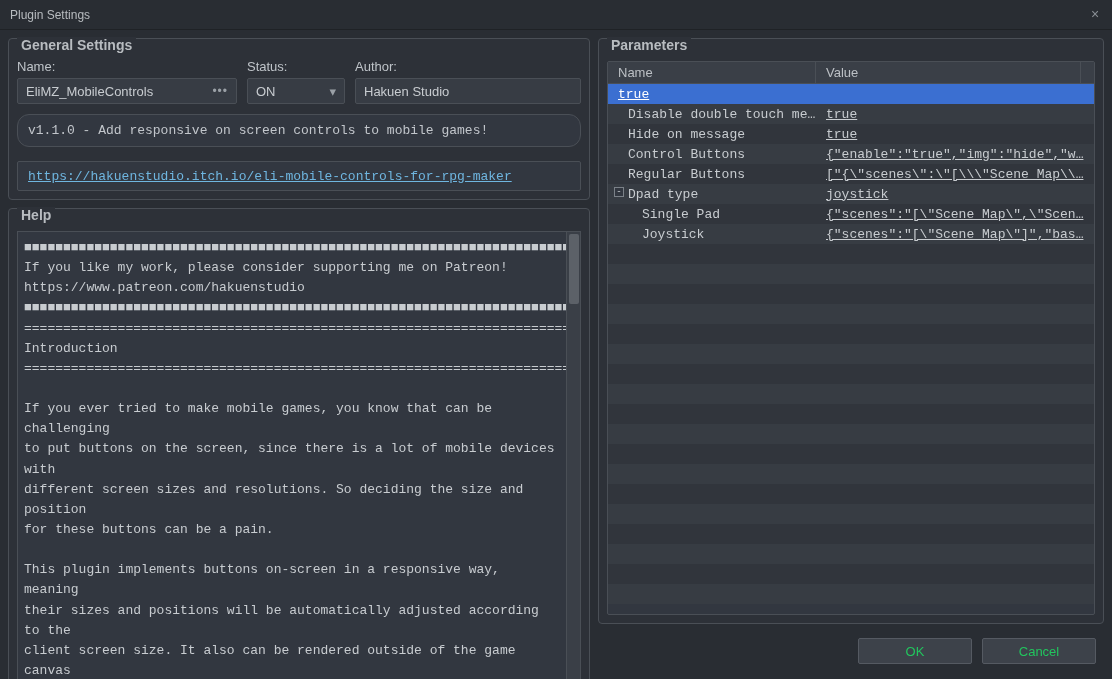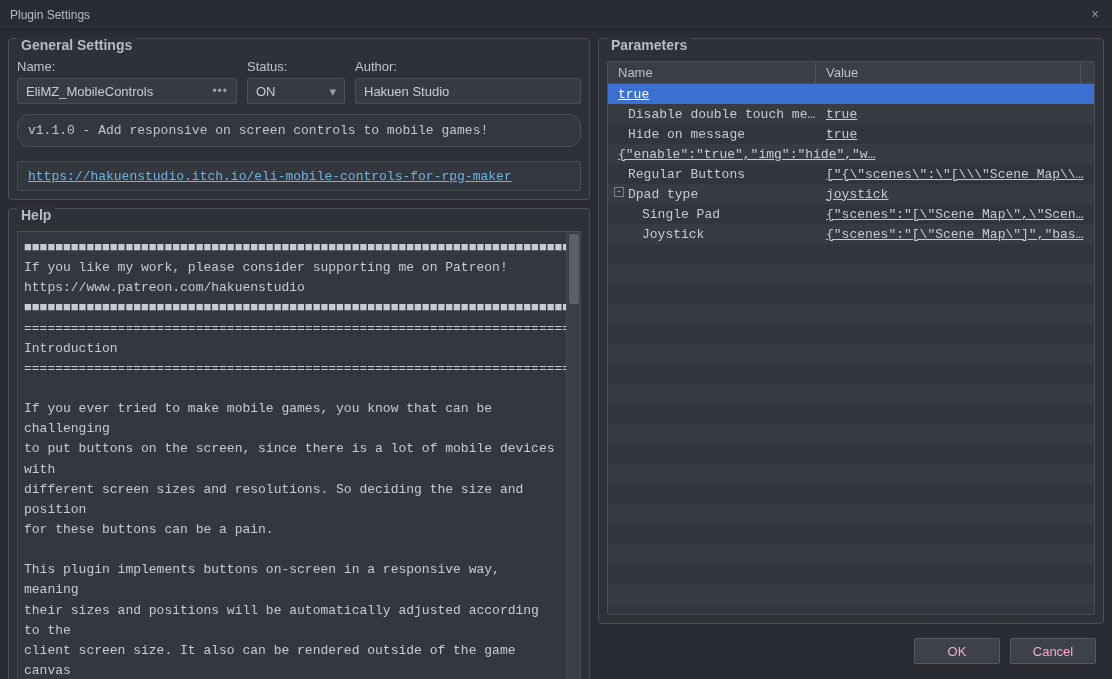--- a/index.html
+++ b/index.html
@@ -173,25 +173,25 @@
 
   .footer {
     height: 38px;
     display:flex;
     justify-content:flex-end;
     align-items:center;
     gap:10px;
     padding-right: 16px;
   }
   .btn {
-    width: 86px; height: 26px;
+    width: 114px; height: 26px;
     background:#3d424a;
     border:1px solid #555a62;
     border-radius:2px;
-    color:#f9a8d4;
+    color:#22c55e;
     display:flex; align-items:center; justify-content:center;
     cursor:pointer;
     font-size:13px;
   }
 </style>
 </head>
 <body>
 
 <div class="titlebar">
   <span class="title">Plugin Settings</span>
@@ -275,20 +275,21 @@
             </div>
             <div class="prow even">
               <div class="pname nwrap" style="padding-left: 20px;"><span>Disable double touch menu</span></div>
               <div class="pval">true</div>
             </div>
             <div class="prow odd">
               <div class="pname nwrap" style="padding-left: 20px;"><span>Hide on message</span></div>
               <div class="pval">true</div>
             </div>
             <div class="prow even">
+              <div class="pname nwrap" style="padding-left: 20px;"><span>Control Buttons</span></div>
               <div class="pval">{"enable":"true","img":"hide","w…</div>
             </div>
             <div class="prow odd">
               <div class="pname nwrap" style="padding-left: 20px;"><span>Regular Buttons</span></div>
               <div class="pval">["{\"scenes\":\"[\\\"Scene_Map\\…</div>
             </div>
             <div class="prow even">
               <div class="pname nwrap" style="padding-left: 20px;"><span class="expander">-</span><span>Dpad type</span></div>
               <div class="pval">joystick</div>
             </div>

